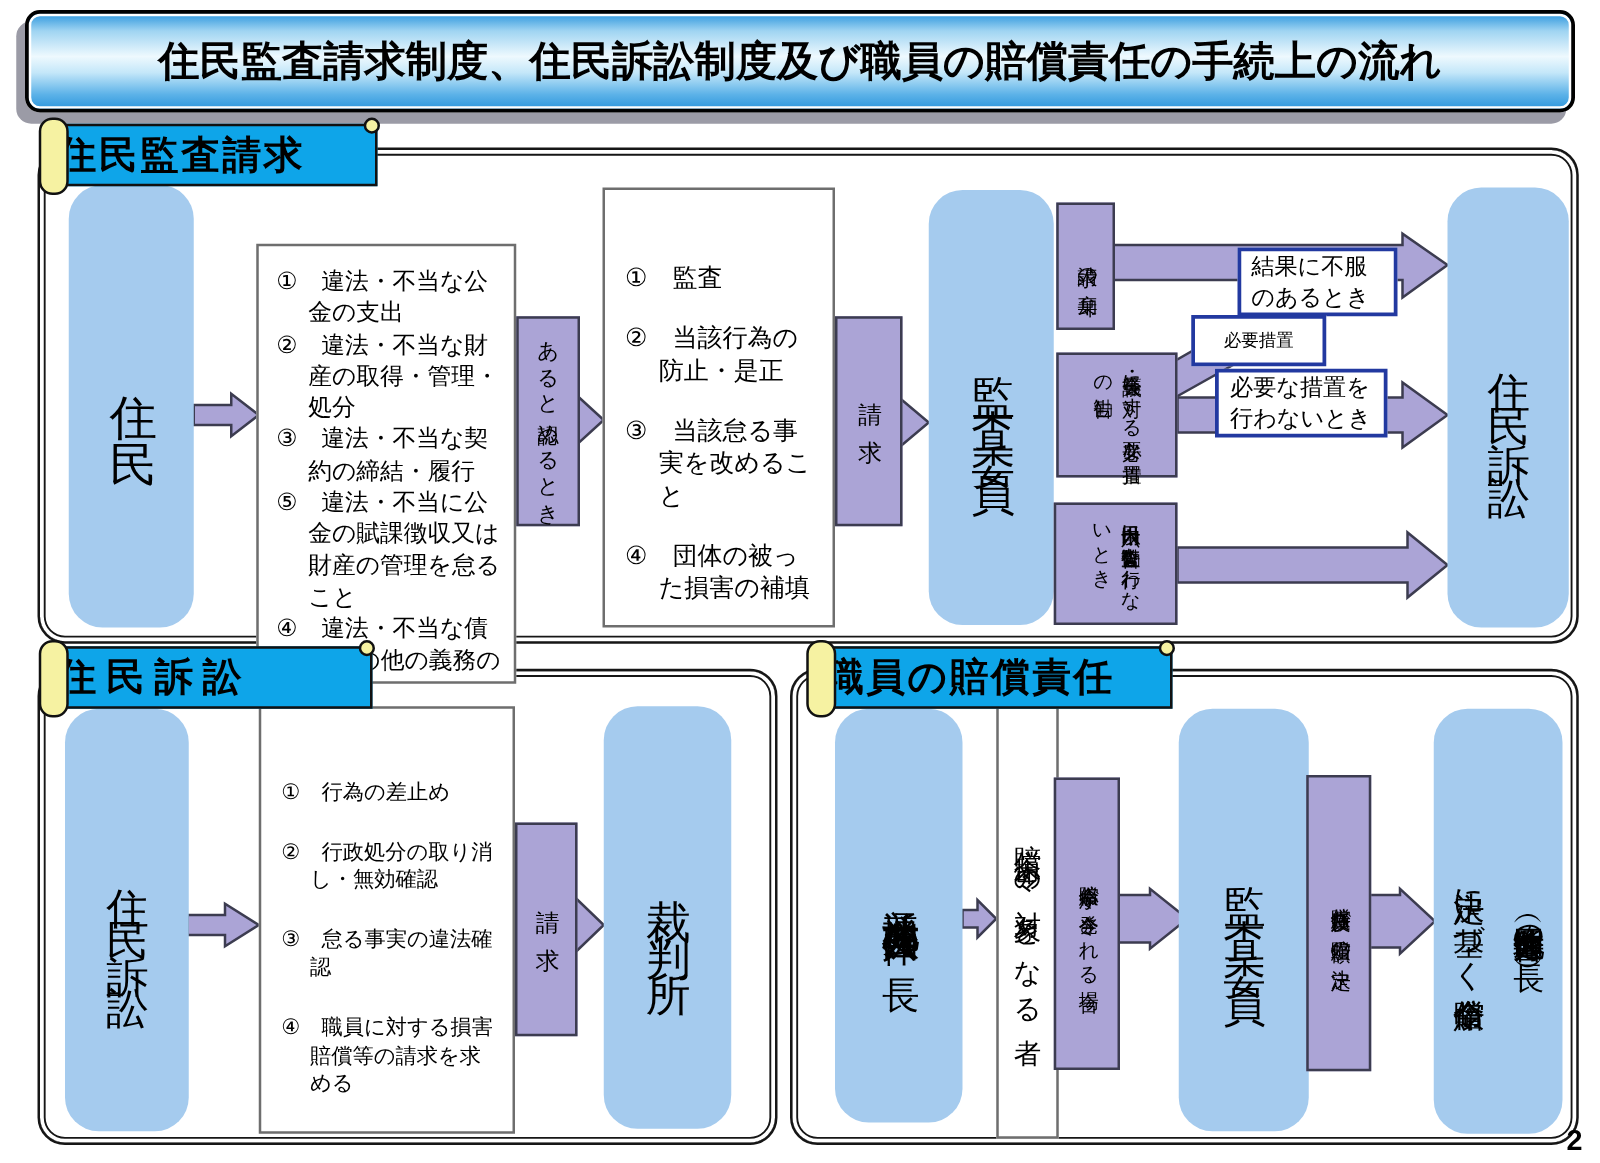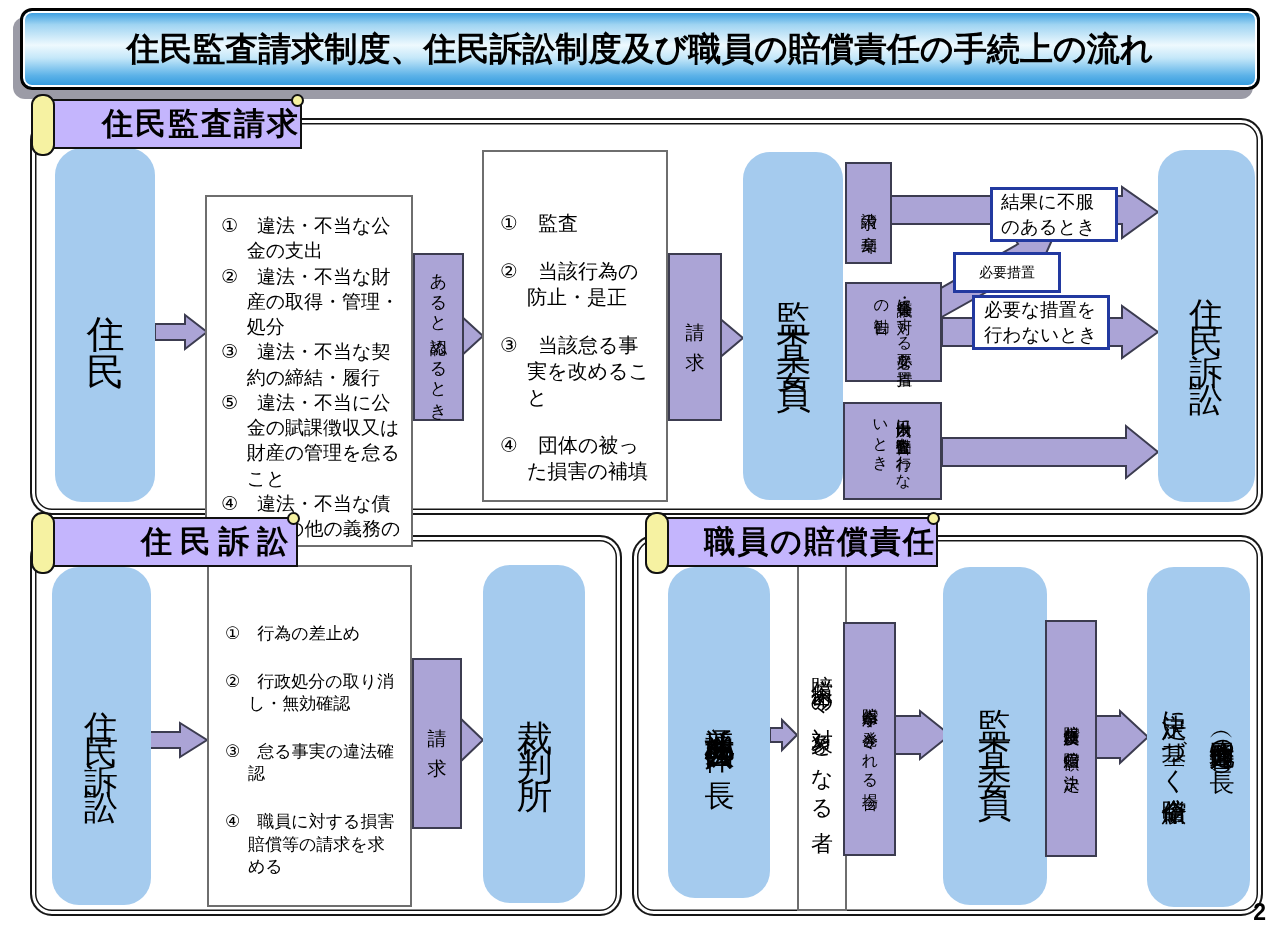--- a/index.html
+++ b/index.html
@@ -12,22 +12,22 @@
     background:linear-gradient(180deg,#2f97dd 0%,#9fd4f2 18%,#eef9fe 45%,#c4e7f9 62%,#5cb2e8 85%,#2f97dd 100%);
     box-shadow:inset 0 0 0 2px #fff,-7px 9px 0 #9b9ba6;
     display:flex;align-items:center;justify-content:center;}
   .titlebar span{font-size:33px;font-weight:bold;letter-spacing:0px;white-space:nowrap;}
 
   
   .frame{position:absolute;background:#fff;border:2.5px solid #161616;border-radius:22px;
          box-shadow:inset 0 0 0 3px #fff,inset 0 0 0 4.5px #161616;}
 
   
-  .banner{position:absolute;height:46px;background:#c4b5fd;border:2.5px solid #111;
-          display:flex;align-items:center;justify-content:flex-end;z-index:6;}
+  .banner{position:absolute;height:46px;background:#0ea5e9;border:2.5px solid #111;
+          display:flex;align-items:center;justify-content:flex-start;z-index:6;}
   .banner .txt{font-size:31px;font-weight:bold;letter-spacing:2px;white-space:nowrap;}
   .roll{position:absolute;left:-15px;top:-7px;width:20px;height:58px;background:#F6F2A2;
         border:2.5px solid #111;border-radius:11px;}
   .pin{position:absolute;right:-4px;top:-7px;width:9px;height:9px;background:#F6F2A2;
        border:2px solid #111;border-radius:50%;}
 
   
   .blue{position:absolute;background:#A5CBEE;border-radius:27px;
         display:flex;align-items:center;justify-content:center;z-index:3;}
   .purple{position:absolute;background:#ABA4D6;border:2px solid #3c3c50;
@@ -108,21 +108,21 @@
   </div>
 
   <div class="blue" style="left:743px;top:152px;width:100px;height:348px;">
     <span class="vt bigvt" style="letter-spacing:0.75em;">監査委員</span>
   </div>
 
   <div class="purple" style="left:845px;top:162px;width:43px;height:98px;">
     <span class="vt" style="font-size:16px;letter-spacing:0.1em;">請求の棄却</span>
   </div>
 
-  <div class="label" style="left:990px;top:187px;width:128px;height:55px;padding:2px 8px;box-sizing:border-box;
+  <div class="label" style="left:990px;top:198px;width:128px;height:55px;padding:2px 8px;box-sizing:border-box;
               font-size:18.5px;line-height:1.35;">
     <span>結果に不服のあるとき</span>
   </div>
 
   <div class="label" style="left:953px;top:252px;width:102px;height:35px;font-size:14px;">
     <span>必要措置</span>
   </div>
 
   <div class="purple" style="left:845px;top:282px;width:97px;height:100px;padding:6px 4px;box-sizing:border-box;">
     <div class="vt" style="font-size:15.5px;line-height:23px;height:86px;">議会・長等に対する必要な措置の勧告</div>

